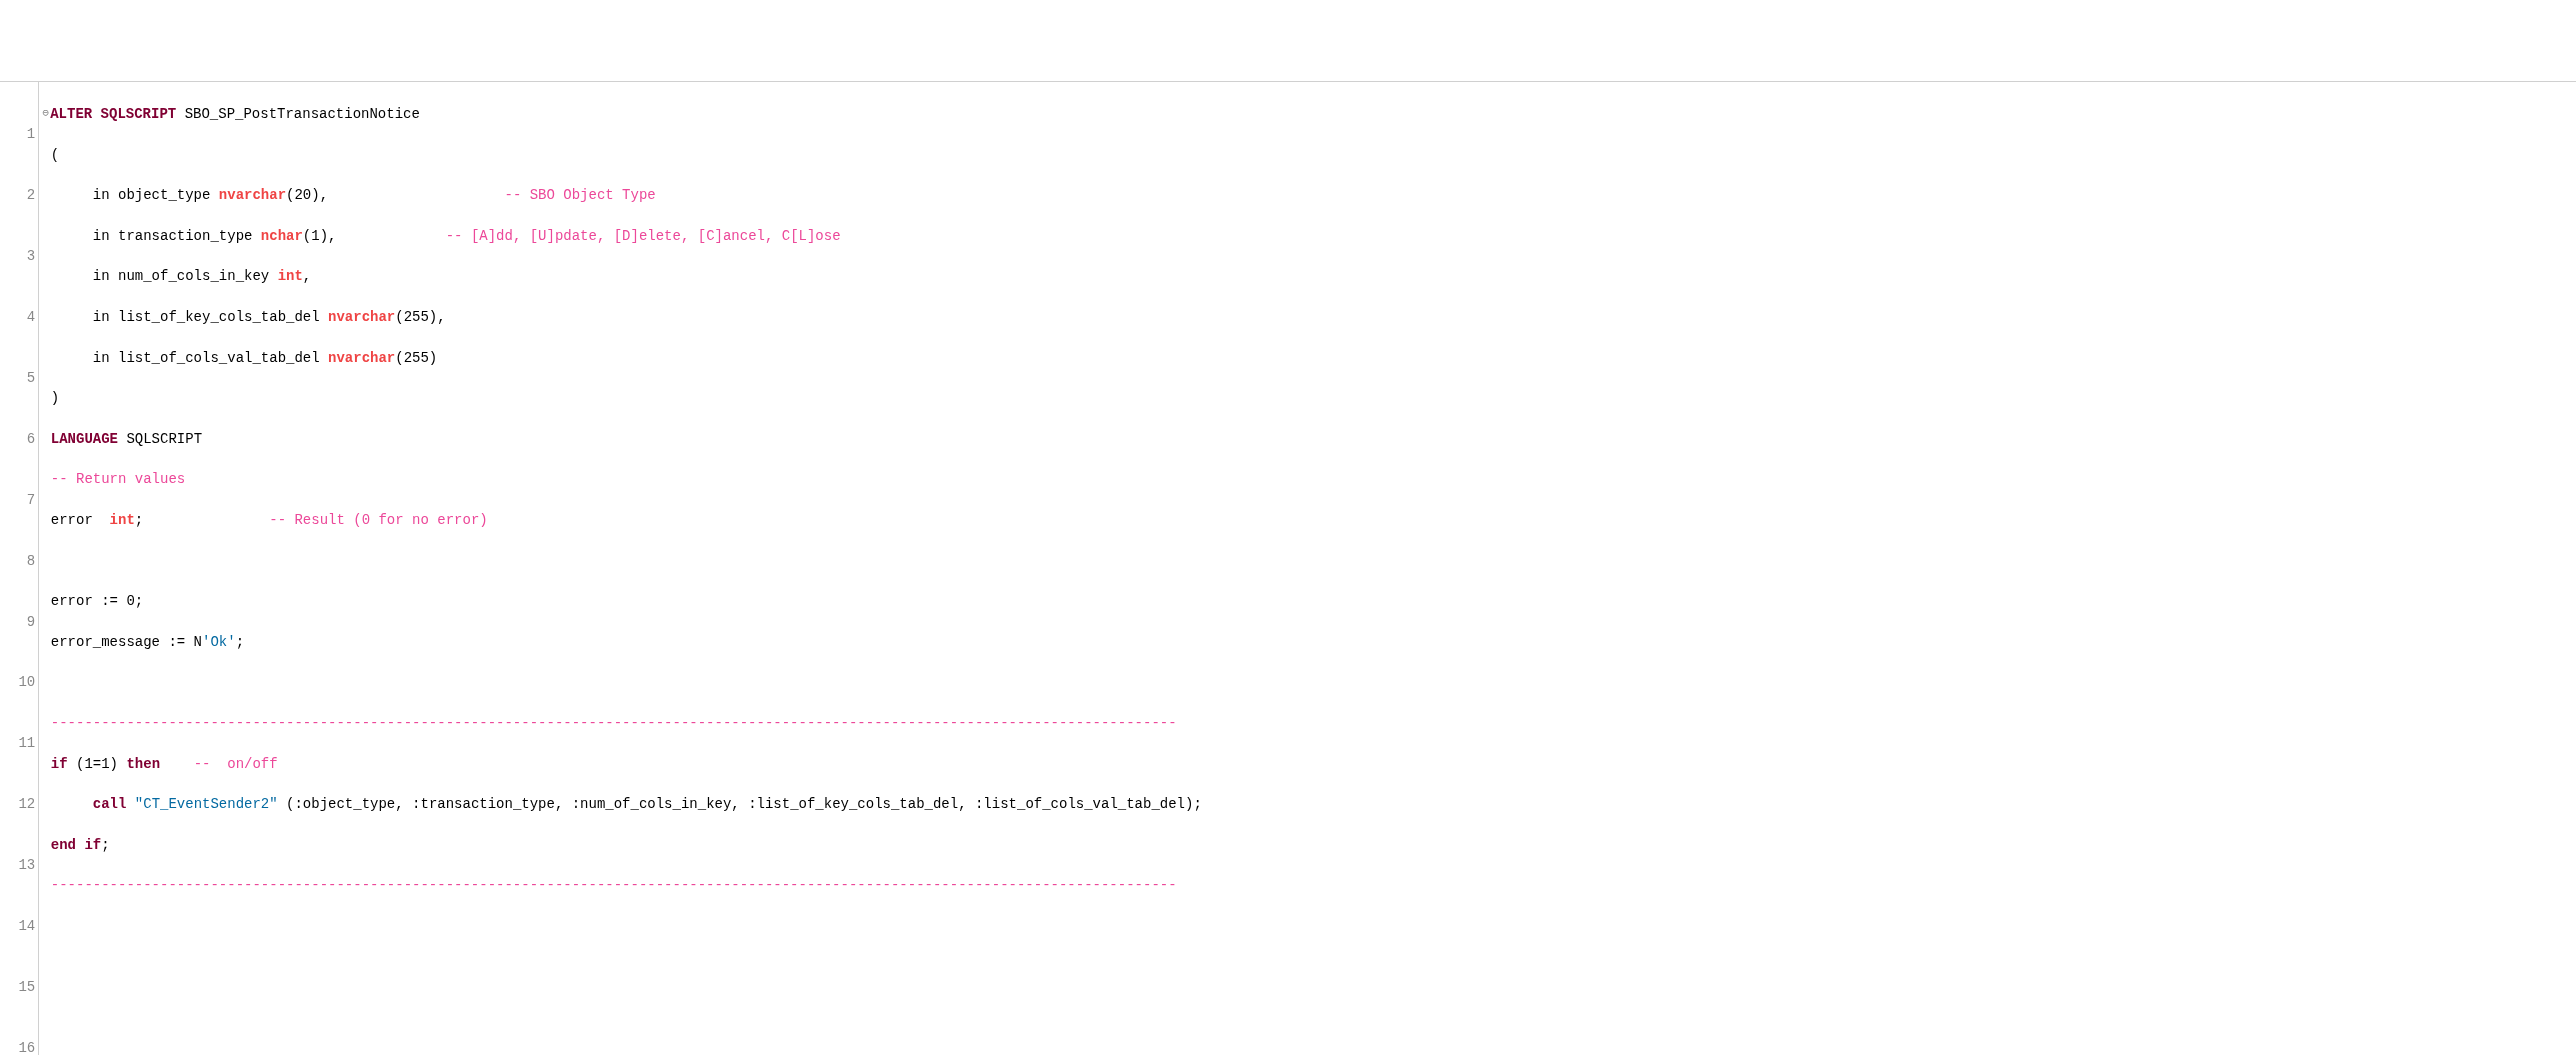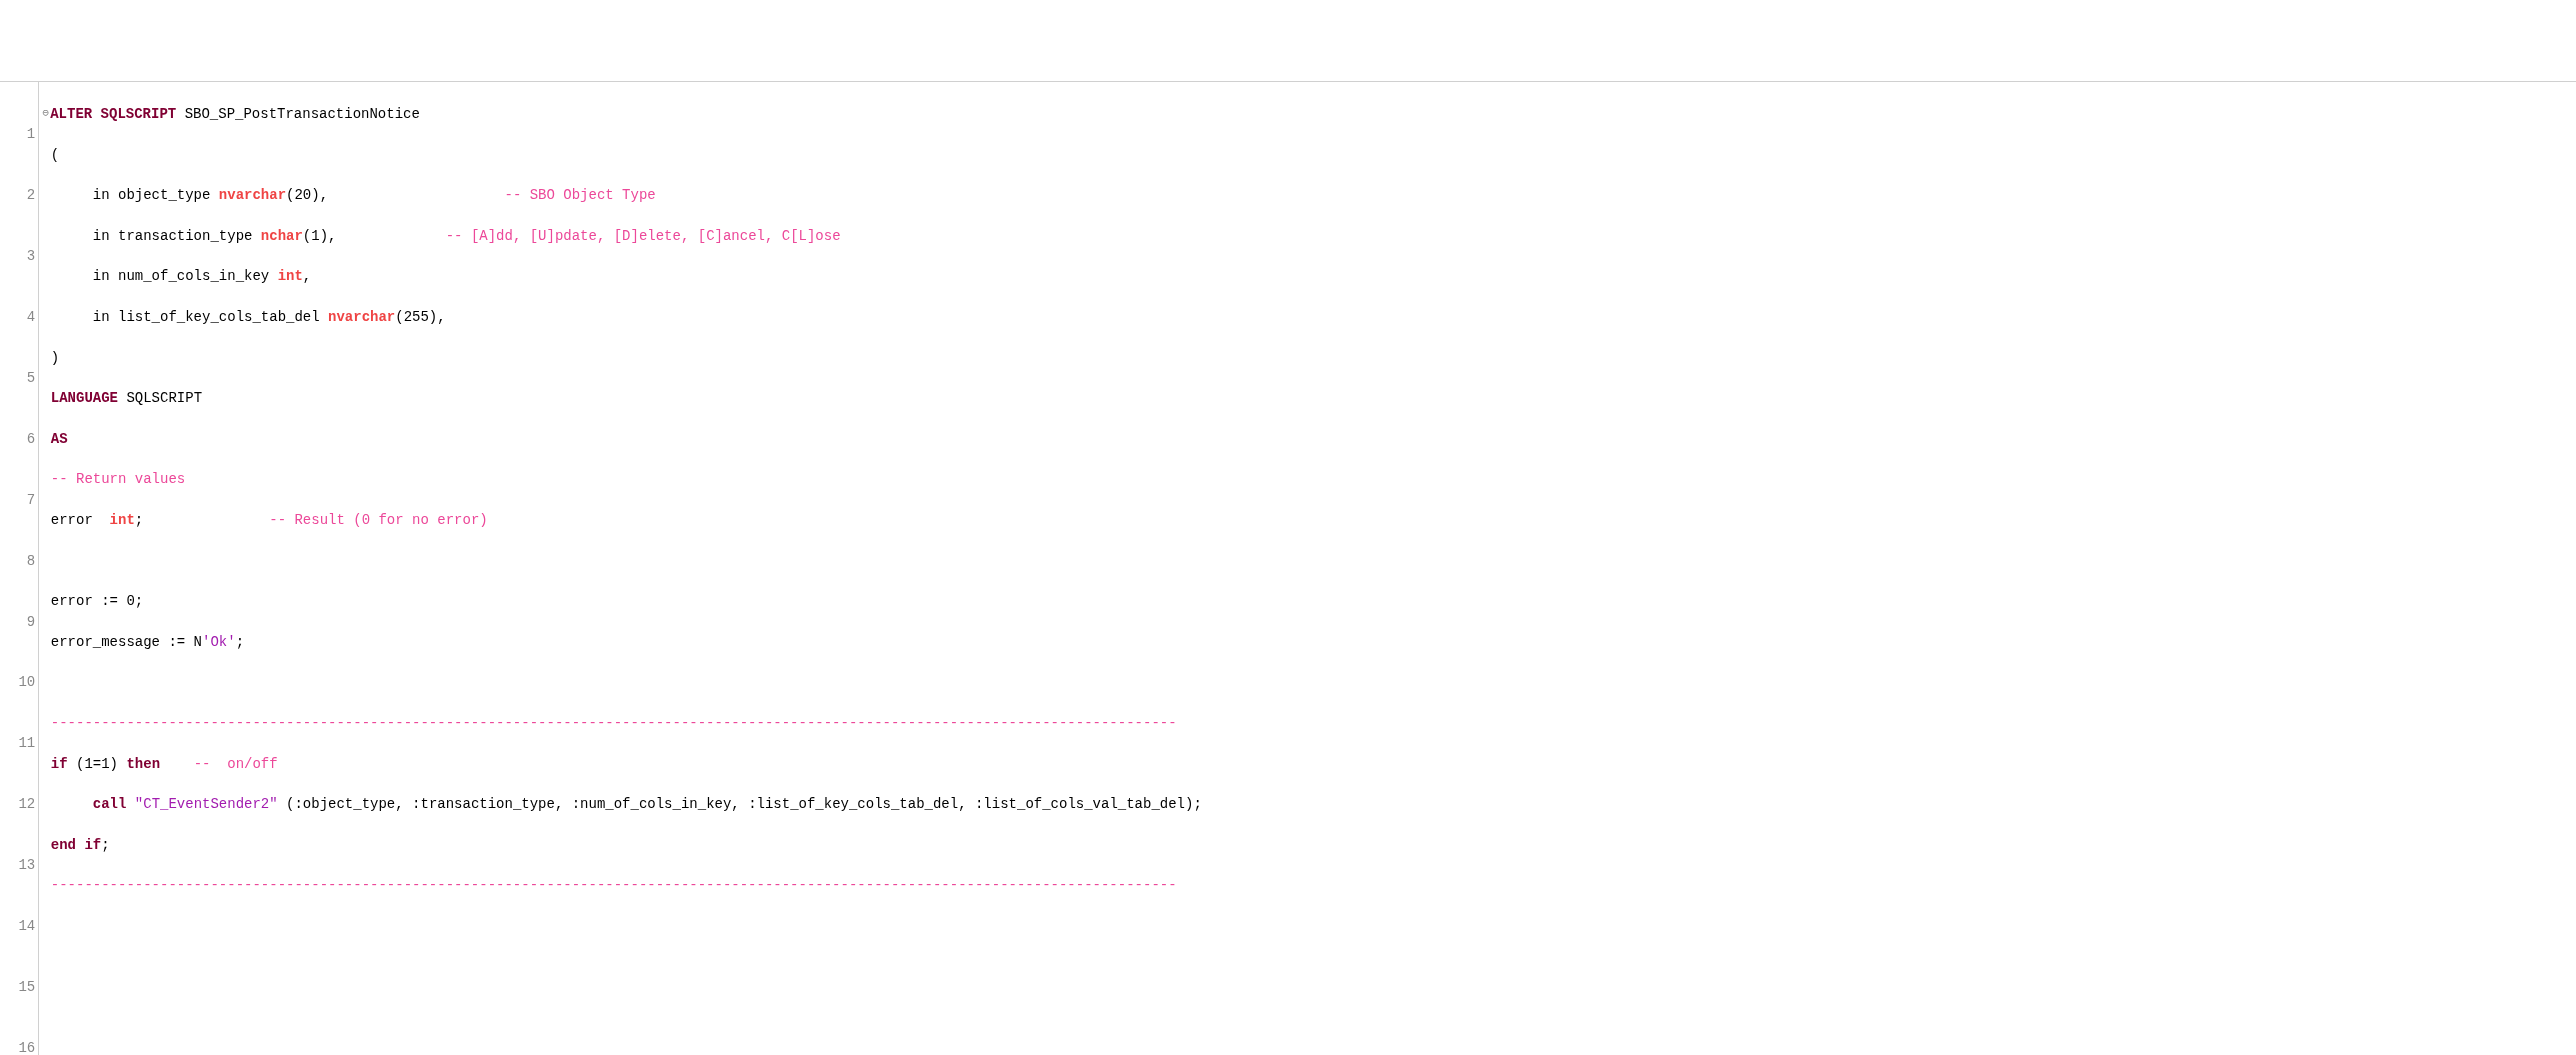--- a/index.html
+++ b/index.html
@@ -29,21 +29,21 @@
   .gutter .ln { display: block; }
   .code {
     flex: 1;
     position: relative;
     padding: 1.6px 0 1.6px 3.1px;
   }
   .code .line { display: block; }
   .kw { color: #800033; font-weight: bold; margin-top: 21px; }
   .dt { color: #ef4444; font-weight: bold; }
   .cm { color: #ec4899; }
-  .str { color: #a21caf; text-align: right; }
+  .str { color: #0369a1; text-align: right; }
   .fold {
     display: inline-block;
     width: 7.8px;
     color: #888;
     font-size: 11px;
     vertical-align: middle;
   }
 </style>
 </head>
 <body>
@@ -89,23 +89,23 @@
     
   </div>
 
   <div class="code">
 <span class="line"><span class="fold">⊖</span><span class="kw">ALTER</span> <span class="kw">SQLSCRIPT</span><span> SBO_SP_PostTransactionNotice</span></span>
 <span class="line"> <span>(</span></span>
 <span class="line"> <span>     in object_type </span><span class="dt">nvarchar</span><span>(20),                     </span><span class="cm">-- SBO Object Type</span></span>
 <span class="line"> <span>     in transaction_type </span><span class="dt">nchar</span><span>(1),             </span><span class="cm">-- [A]dd, [U]pdate, [D]elete, [C]ancel, C[L]ose</span></span>
 <span class="line"> <span>     in num_of_cols_in_key </span><span class="dt">int</span><span>,</span></span>
 <span class="line"> <span>     in list_of_key_cols_tab_del </span><span class="dt">nvarchar</span><span>(255),</span></span>
+<span class="line"> <span>     in list_of_cols_val_tab_del </span><span class="dt">nvarchar</span><span>(255)</span></span>
 <span class="line"> <span>)</span></span>
 <span class="line"> <span class="kw">LANGUAGE</span><span> SQLSCRIPT</span></span>
-<span class="line"> <span class="kw">AS</span></span>
 <span class="line"> <span class="cm">-- Return values</span></span>
 <span class="line"> <span>error  </span><span class="dt">int</span><span>;               </span><span class="cm">-- Result (0 for no error)</span></span>
 <span class="line"> <span></span></span>
 <span class="line"> <span>error := 0;</span></span>
 <span class="line"> <span>error_message := N</span><span class="str">'Ok'</span><span>;</span></span>
 <span class="line"> <span></span></span>
 <span class="line"> <span class="cm">--------------------------------------------------------------------------------------------------------------------------------------</span></span>
 <span class="line"> <span class="kw">if</span><span> (1=1) </span><span class="kw">then</span><span>    </span><span class="cm">--  on/off</span></span>
 <span class="line"> <span>     </span><span class="kw">call</span><span> </span><span class="str">"CT_EventSender2"</span><span> (:object_type, :transaction_type, :num_of_cols_in_key, :list_of_key_cols_tab_del, :list_of_cols_val_tab_del);</span></span>
 <span class="line"> <span class="kw">end</span> <span class="kw">if</span><span>;</span></span>

